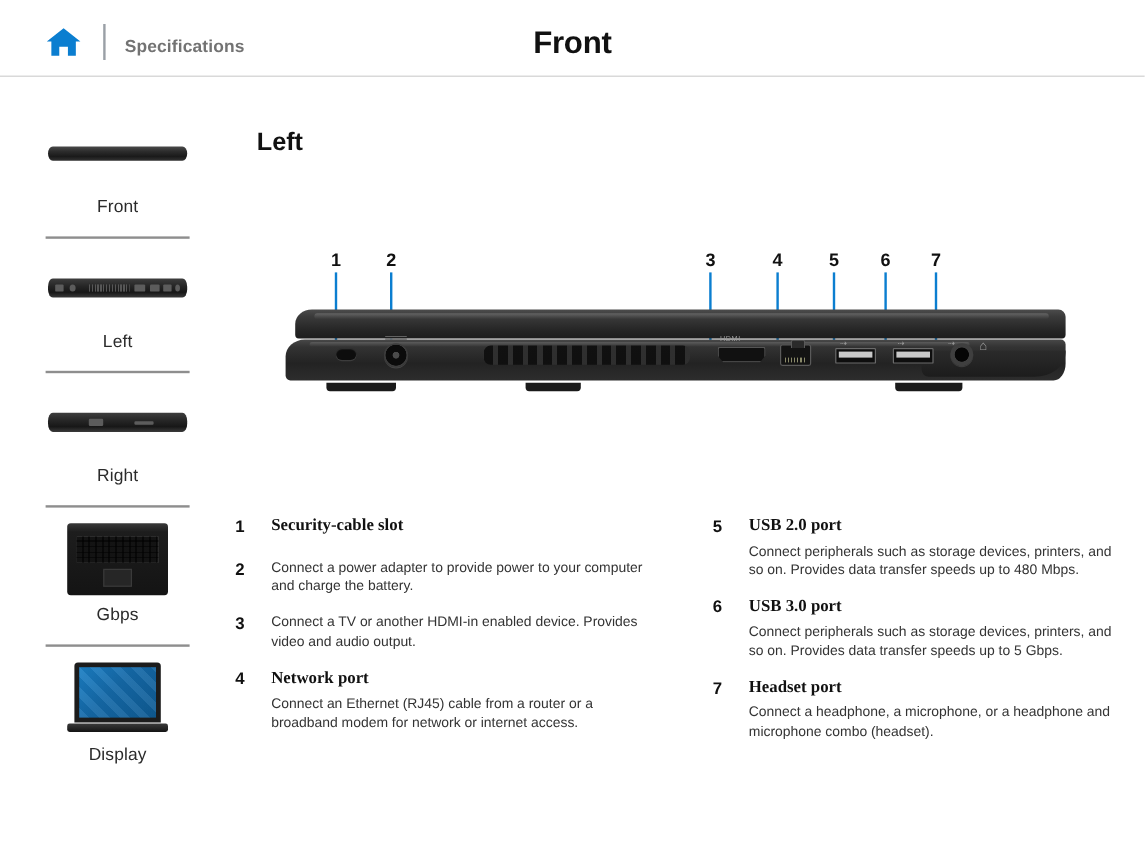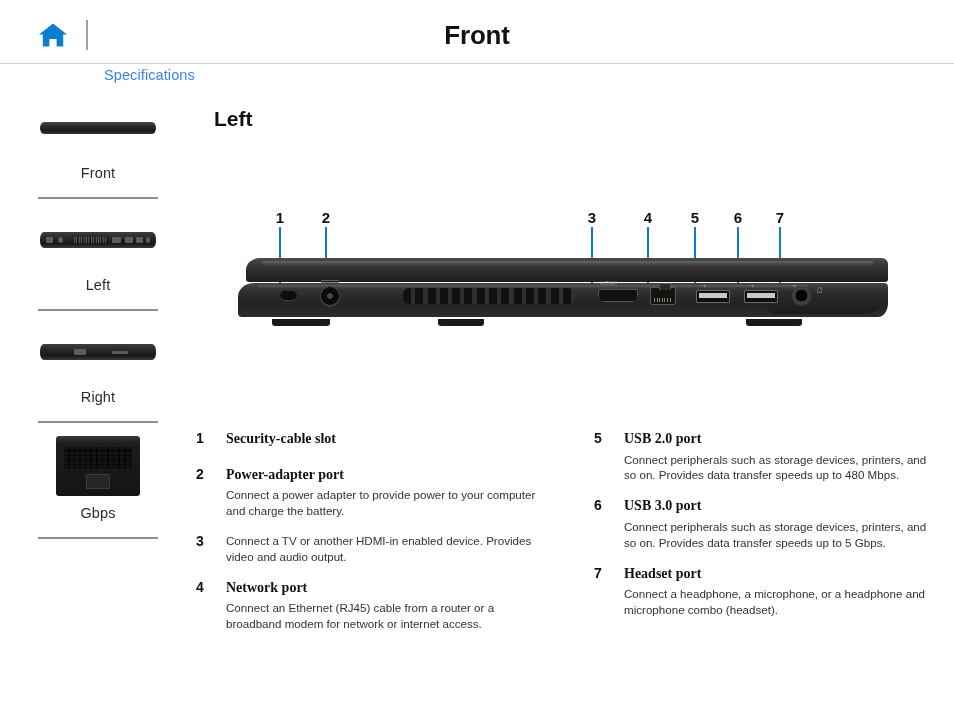--- a/index.html
+++ b/index.html
@@ -23,25 +23,24 @@
     display: block;
   }
   .header-divider {
     position: absolute; left: 86px; top: 20px;
     width: 2px; height: 30px;
     background: #9aa0a6;
   }
   .breadcrumb-link {
     position: absolute; left: 104px; top: 31px;
     font-size: 14.5px;
-    font-weight: 400;
-    color: #3b82f6;
+    font-weight: 700;
+    color: #737373;
     letter-spacing: .1px;
     white-space: nowrap;
-    margin-top: 36px;
   }
   .page-title {
     position: absolute; left: 0; right: 0; top: 20px;
     text-align: center;
     font-size: 26px;
     font-weight: bold;
     color: #111111;
     letter-spacing: -.2px;
   }
 
@@ -383,20 +382,31 @@
     <div class="nav-thumb" style="height:66px;">
       <div class="thumb-base">
         <div class="kbd"></div>
         <div class="tpad"></div>
       </div>
     </div>
     <div class="nav-label">Gbps</div>
   </div>
   <div class="nav-sep"></div>
 
+  <div class="nav-item">
+    <div class="nav-thumb" style="height:66px;">
+      <div class="thumb-display">
+        <div class="bez">
+            <div class="scr"></div>
+          </div>
+        <div class="foot"></div>
+      </div>
+    </div>
+    <div class="nav-label">Display</div>
+  </div>
 
 </div>
 
 <div class="main">
 
   <div class="section-title">Left</div>
 
   <div class="diagram">
 
     <div class="callout" style="left:74px;top:0;width:20px;">
@@ -460,21 +470,20 @@
       <div class="item">
         <div class="item-num">1</div>
         <div class="item-body">
           <div class="item-title">Security-cable slot</div>
         </div>
       </div>
 
       <div class="item">
         <div class="item-num">2</div>
         <div class="item-body">
-          <div class="item-title">Power-adapter port</div>
           <div class="item-desc">Connect a power adapter to provide power to your computer and charge the battery.</div>
         </div>
       </div>
 
       <div class="item">
         <div class="item-num">3</div>
         <div class="item-body">
           <div class="item-desc">Connect a TV or another HDMI-in enabled device. Provides video and audio output.</div>
         </div>
       </div>

